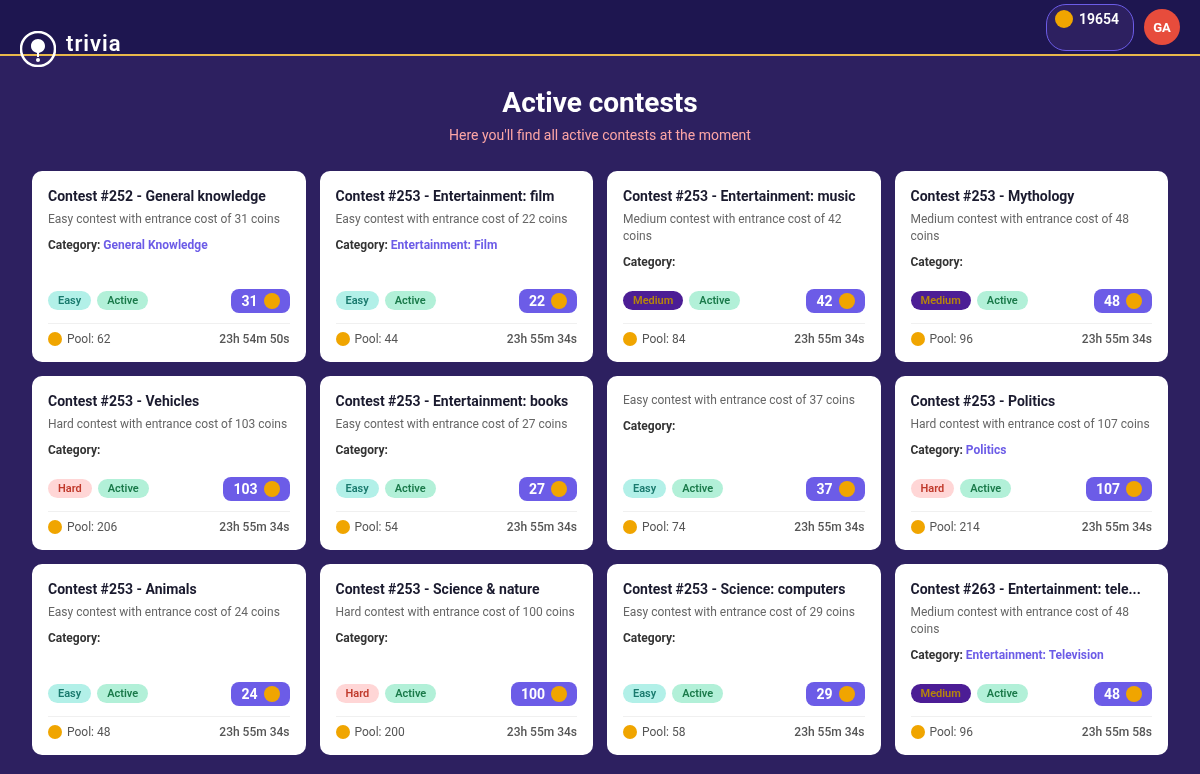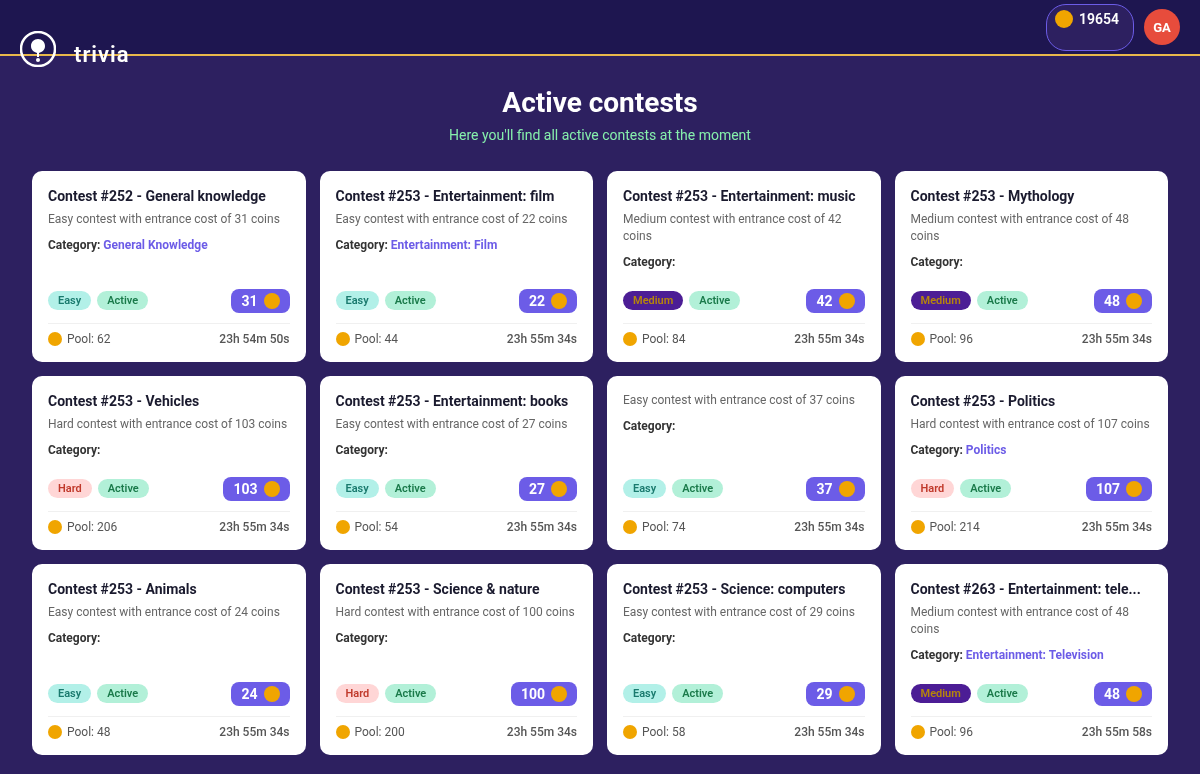--- a/index.html
+++ b/index.html
@@ -14,22 +14,22 @@
       background: #1e1650;
       display: flex;
       align-items: center;
       justify-content: space-between;
       padding: 0 20px;
       height: 56px;
       border-bottom: 2px solid #e8b84b;
     }
     #logo-area {
       display: flex;
-      align-items: flex-end;
-      gap: 18px;
+      align-items: flex-start;
+      gap: 10px;
       margin-top: 44px;
     }
     #logo-icon {
       width: 36px;
       height: 36px;
     }
     #logo-text {
       color: white;
       font-size: 22px;
       font-weight: 600;
@@ -77,21 +77,21 @@
     }
     #page-title {
       text-align: center;
       color: white;
       font-size: 28px;
       font-weight: 700;
       margin-bottom: 8px;
     }
     #page-subtitle {
       text-align: center;
-      color: #86efac;
+      color: #fca5a5;
       font-size: 14px;
       margin-bottom: 28px;
     }
     
     #contests-grid {
       display: grid;
       grid-template-columns: repeat(4, 1fr);
       gap: 14px;
       max-width: 1160px;
       margin: 0 auto;

